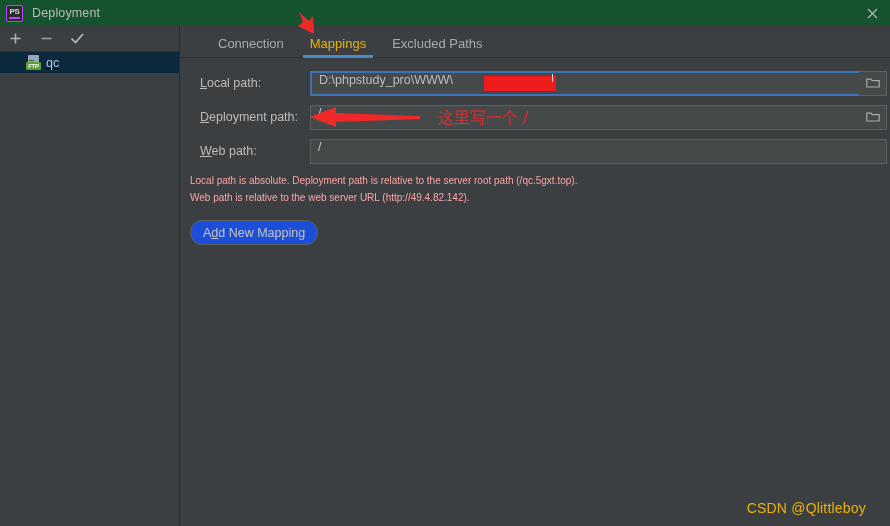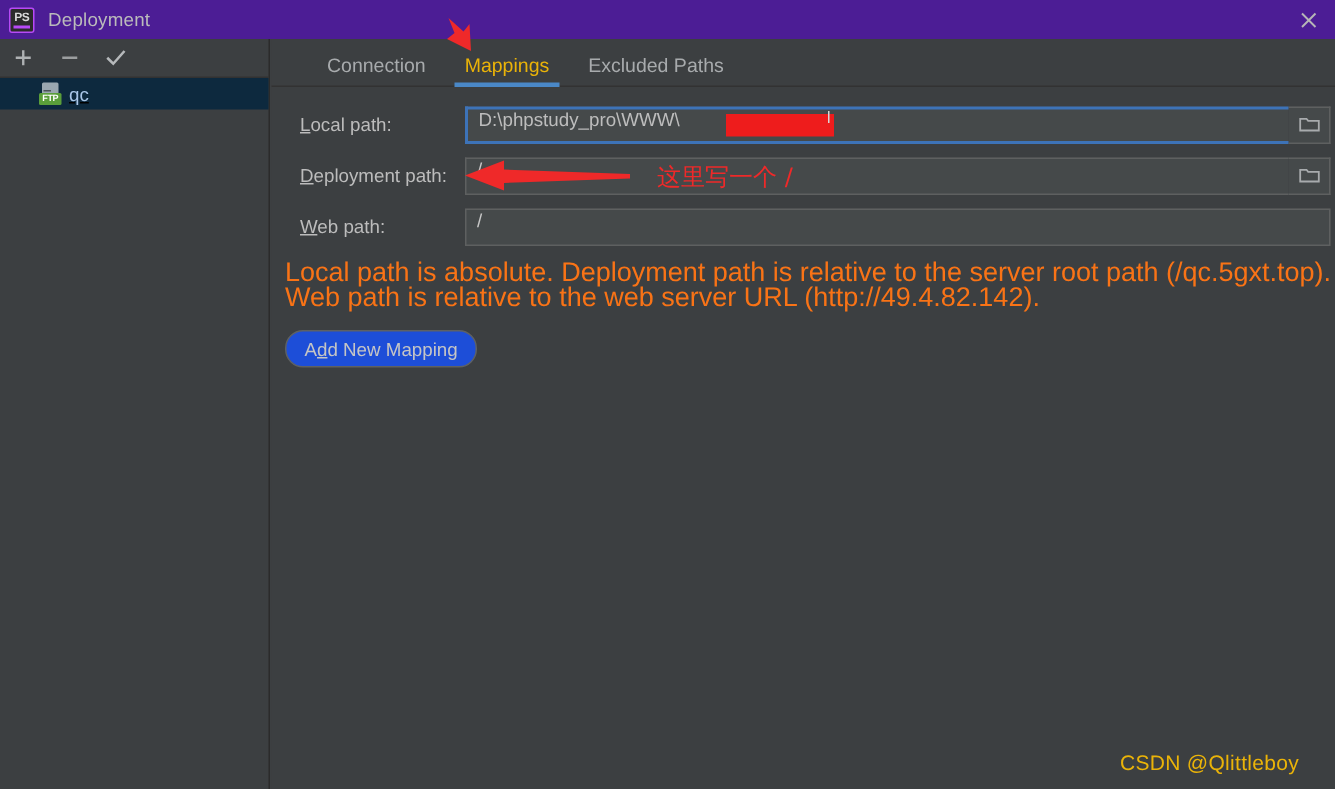--- a/index.html
+++ b/index.html
@@ -16,21 +16,21 @@
     width: 890px;
     height: 526px;
     background: #3c3f41;
   }
 
   
   .titlebar {
     position: absolute;
     left: 0; top: 0;
     width: 890px; height: 26px;
-    background: #4c1d95;
+    background: #14532d;
     display: flex;
     align-items: center;
   }
   .ps-logo {
     width: 17px; height: 17px;
     margin-left: 6px;
     border: 1.5px solid #b74af7;
     border-radius: 2px;
     background: #2b2b2b;
     position: relative;
@@ -237,23 +237,23 @@
     display: flex;
     align-items: center;
     flex: 1;
     margin-right: 3px;
   }
   .browse-wrap .field { margin-right: 0; border-right: none; }
 
   .helptext {
     padding-left: 9px;
     margin-top: 9px;
-    font-size: 18px;
+    font-size: 10px;
     line-height: 16.5px;
-    color: #f97316;
+    color: #fca5a5;
   }
   .btn {
     margin: 14px 0 0 9px;
     height: 25px;
     padding: 0 12px;
     background: #1d4ed8;
     border: 1px solid #5e6163;
     border-radius: 12px;
     color: #c5c5c5;
     font-size: 12.5px;

